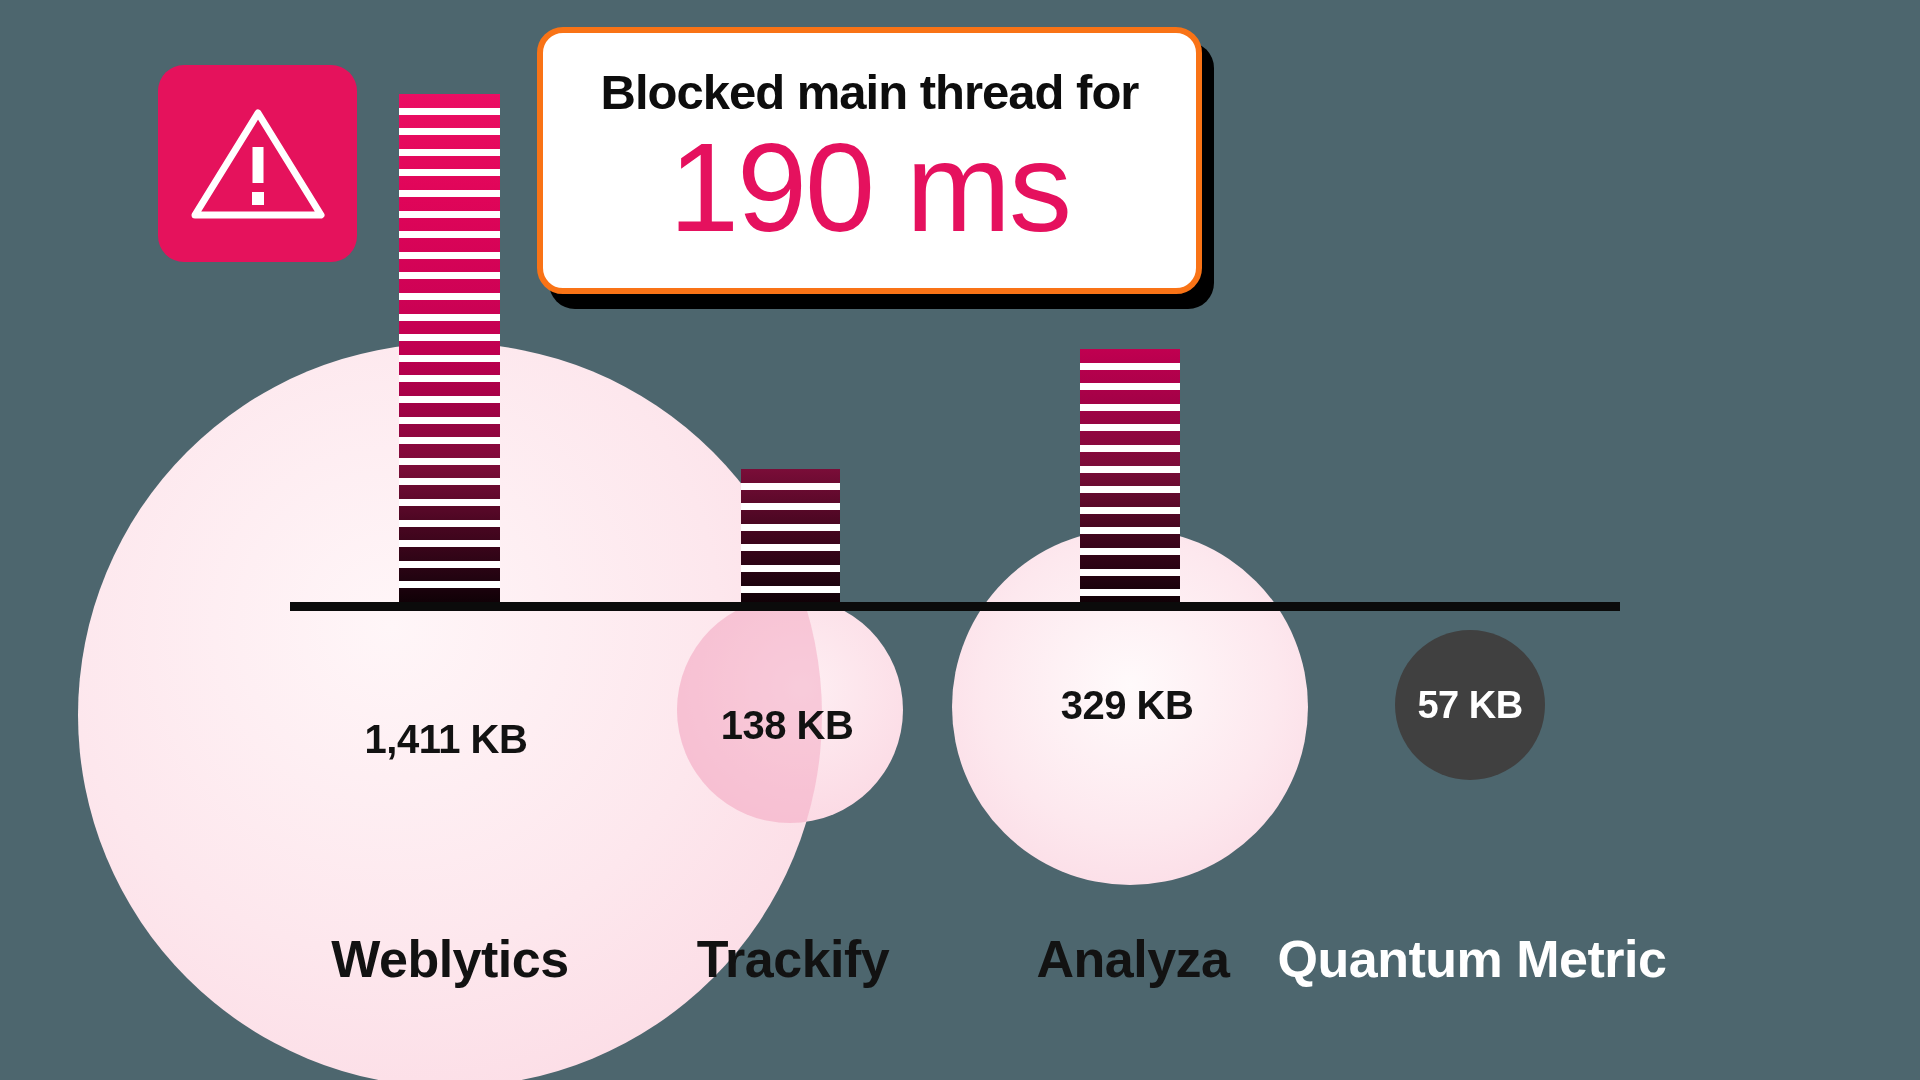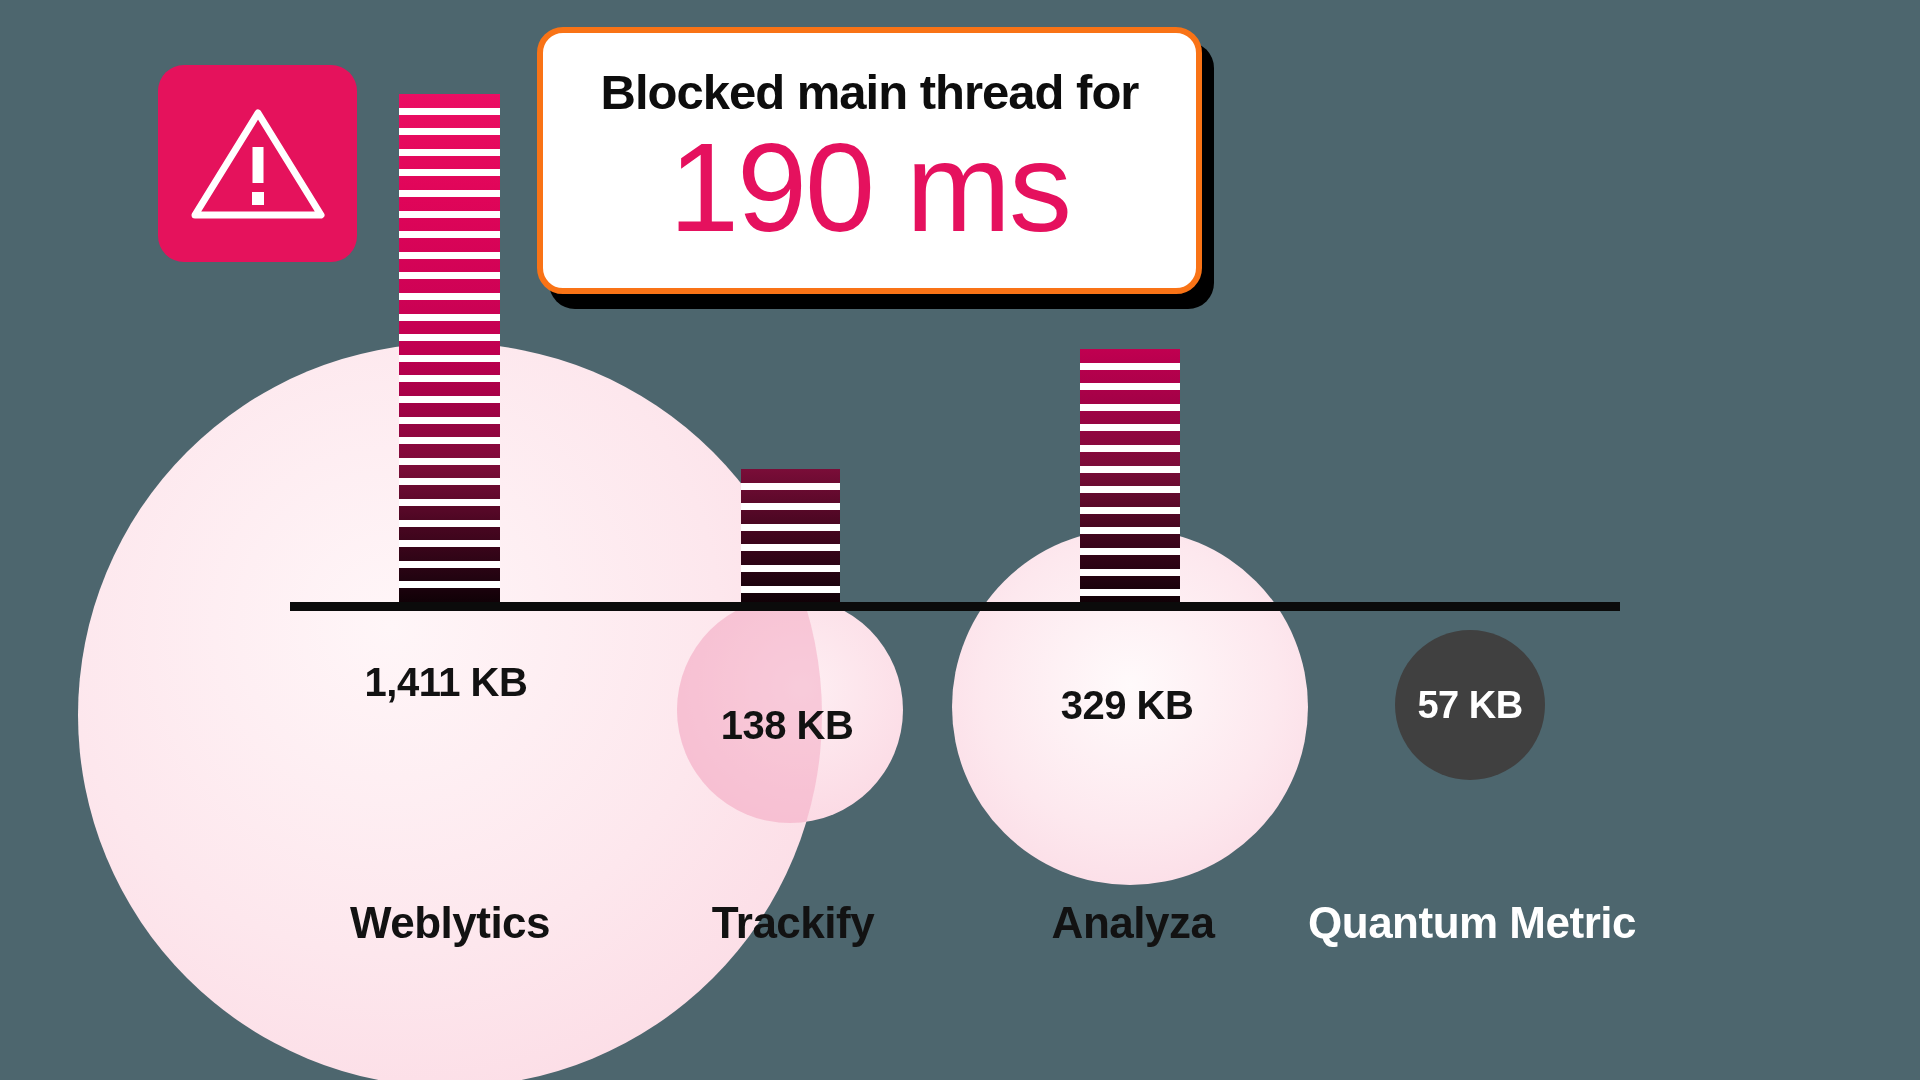--- a/index.html
+++ b/index.html
@@ -41,21 +41,21 @@
   
   .card{position:absolute;left:537px;top:27px;width:665px;height:267px;box-sizing:border-box;
         background:#FFFFFF;border:6px solid #f97316;border-radius:26px;
         box-shadow:12px 15px 0 #000000;
         display:flex;flex-direction:column;align-items:center;justify-content:center;}
   .card .t1{color:#0D0D0D;font-weight:bold;font-size:49px;letter-spacing:-1px;line-height:1.1;}
   .card .t2{color:#E5115E;font-weight:400;font-size:126px;letter-spacing:-2px;line-height:1.05;margin-top:2px;}
   
   .kb,.tool{position:absolute;transform:translate(-50%,-50%);white-space:nowrap;font-weight:bold;}
   .kb{font-size:40px;color:#121212;letter-spacing:-0.5px;}
-  .tool{font-size:44px;color:#121212;letter-spacing:-0.5px;}
+  .tool{font-size:52px;color:#121212;letter-spacing:-0.5px;margin-top:36px;}
   .tool.pink{color:#ffffff;}
 </style>
 </head>
 <body>
 
 <div class="stage">
 
   <div class="bubble c1"></div>
   <div class="bubble c2">
     <div class="lens"></div>
@@ -78,21 +78,21 @@
       <rect x="69.5" y="42" width="11" height="36" fill="#FFFFFF"></rect>
       <rect x="69" y="87" width="12" height="13" fill="#FFFFFF"></rect>
     </svg>
   </div>
 
   <div class="card">
     <div class="t1">Blocked main thread for</div>
     <div class="t2">190 ms</div>
   </div>
 
-  <span class="kb" style="left:446px;top:682px;text-align:right;">1,411 KB</span>
+  <span class="kb" style="left:446px;top:739px;text-align:right;">1,411 KB</span>
   <span class="kb" style="left:787px;top:705px;margin-top:20px;">138 KB</span>
   <span class="kb" style="left:1127px;top:705px;">329 KB</span>
 
   <span class="tool" style="left:450px;top:923px;">Weblytics</span>
   <span class="tool" style="left:793px;top:923px;">Trackify</span>
   <span class="tool" style="left:1133px;top:923px;">Analyza</span>
   <span class="tool pink" style="left:1472px;top:923px;">Quantum Metric</span>
 
 </div>
 

